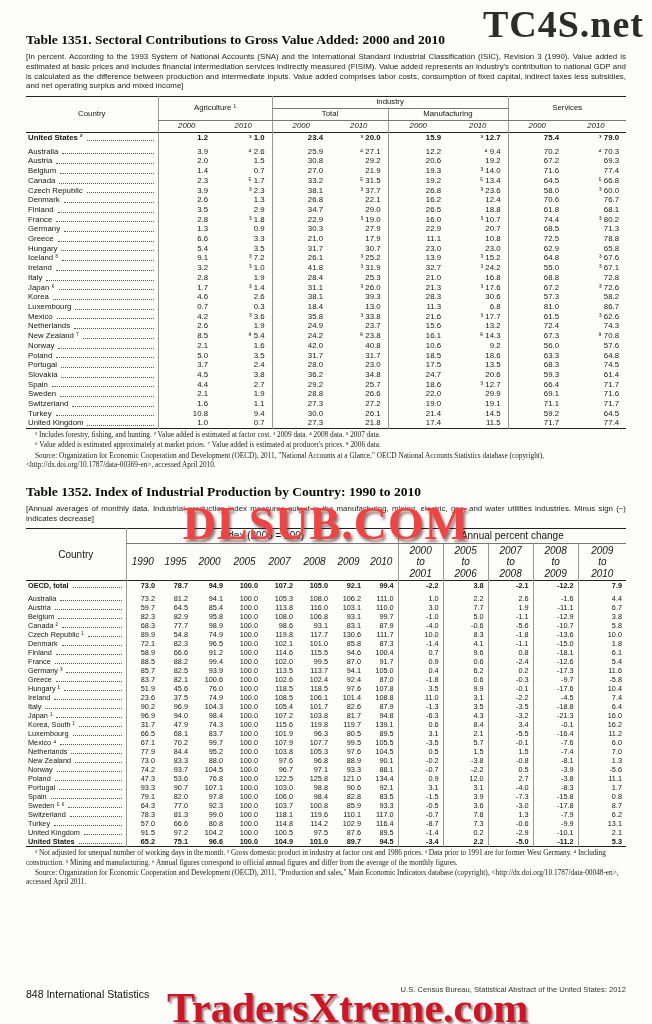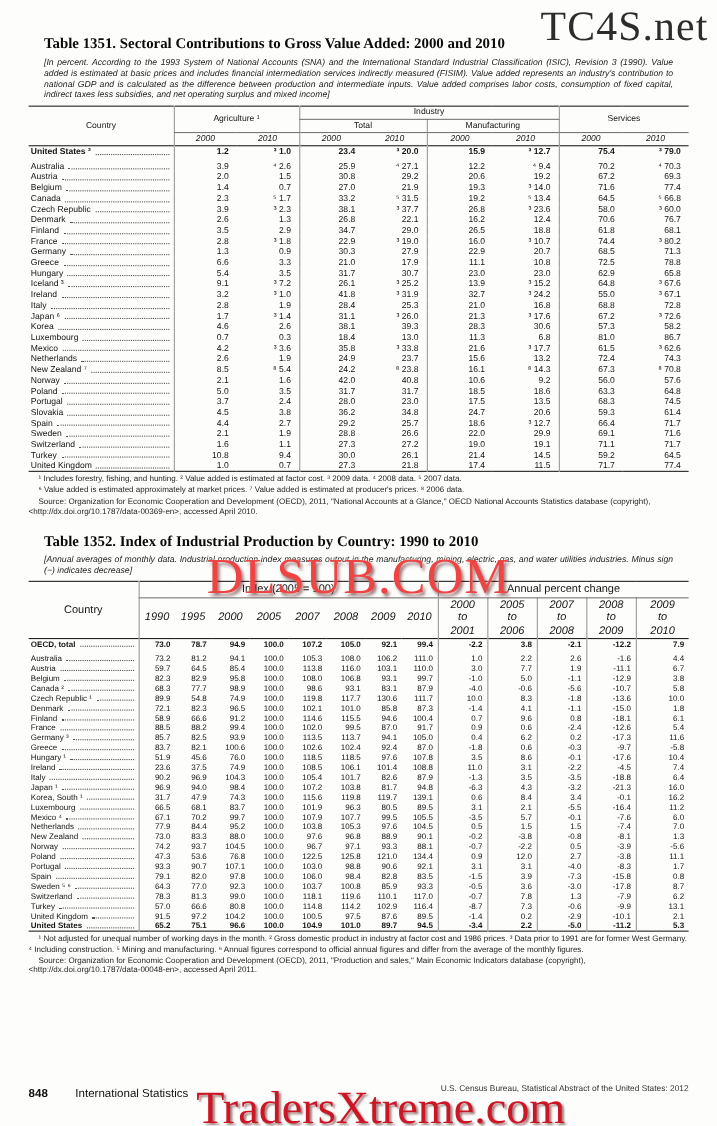--- a/index.html
+++ b/index.html
@@ -1,44 +1,44 @@
 <!DOCTYPE html>
 <html><head>
 <meta charset="utf-8">
 <style>
   html,body{margin:0;padding:0;background:#ffffff;}
   .page{position:relative;width:652px;height:1024px;background:#fdfdfb;overflow:hidden;
         box-sizing:border-box;padding:32px 26px 0;font-family:"Liberation Sans",sans-serif;color:#141414;}
-  .tbl-title{font-family:"Liberation Serif",serif;font-size:13.5px;font-weight:bold;margin:0 14px 4px;color:#0a0a0a;}
-  .headnote{font-size:7.9px;line-height:1.24;margin:0 14px 5px;text-align:justify;color:#1c1c1c;font-style:italic;}
+  .tbl-title{font-family:"Liberation Serif",serif;font-size:13.5px;font-weight:bold;margin:0 0 4px;color:#0a0a0a;}
+  .headnote{font-size:7.9px;line-height:1.24;margin:0 0 5px;text-align:justify;color:#1c1c1c;}
   table{width:100%;border-collapse:collapse;table-layout:fixed;border-top:1.4px solid #222;border-bottom:1.4px solid #222;}
   thead th{font-weight:normal;text-align:center;vertical-align:middle;padding:1px 2px;line-height:1.15;}
   #t1351{font-size:7.8px;} #t1352{font-size:7.3px;}
   #t1351 thead th{font-size:7.8px;} #t1352 thead th{font-size:10px;}
   .hd-bottom{border-bottom:1px solid #222;}
   .grp{border-bottom:0.8px solid #777;}
   .gs{border-left:0.8px solid #999;}
   .yr{white-space:pre-line;font-style:italic;}
   tbody td{padding:0 2px;vertical-align:bottom;}
   #t1351 tbody td{line-height:9.7px;height:9.7px;}
   #t1352 tbody td{line-height:9.0px;height:9.0px;}
   td.country{display:flex;align-items:flex-end;}
   .cname{white-space:nowrap;}
   .leader{flex:1;border-bottom:1.2px dotted #555;margin:0 2px 2px 4px;}
   td.num{text-align:right;padding-right:7px;}
   #t1352 td.num{padding-right:4px;}
   #t1351 tbody tr:first-child,#t1352 tbody tr:first-child,#t1352 tbody tr:last-child{font-weight:bold;}
   #t1351 tbody tr:first-child td,#t1352 tbody tr:first-child td{padding-bottom:4px;}
-  .fn{font-size:7.3px;line-height:1.26;margin:1px 0 0;text-indent:9px;color:#1c1c1c;}
+  .fn{font-size:7.3px;line-height:1.26;margin:1px 0 0;text-indent:9px;color:#1c1c1c;font-family:Liberation Serif, serif;}
   .fn:first-of-type{margin-top:3px;}
   .section2{margin-top:15px;}
   .footer{position:absolute;left:26px;bottom:24px;font-size:10.5px;color:#111;}
-  .footer .pg{font-weight:bold;margin-right:22px;}
+  .footer .pg{font-weight:normal;margin-right:0;}
   .credit{position:absolute;right:26px;bottom:30px;font-size:7.6px;color:#333;}
-  .wm{position:absolute;z-index:5;pointer-events:none;font-family:"Liberation Serif",serif;font-weight:normal;white-space:nowrap;}
+  .wm{position:absolute;z-index:5;pointer-events:none;font-family:"Liberation Serif",serif;font-weight:bold;white-space:nowrap;}
   .wm-top{top:2px;right:8px;font-size:38px;color:#1b1b1b;opacity:.92;letter-spacing:1px;}
   .wm-mid{top:497px;left:50%;transform:translateX(-50%);font-size:46px;color:#ef4444;
           text-shadow:2px 3px 3px rgba(70,0,5,.55), 0 0 2px rgba(255,255,255,.8);letter-spacing:1px;}
   .wm-bottom{bottom:-8px;left:50%;transform:translateX(-44%);font-size:42px;color:#cc1626;
           text-shadow:2px 2px 2px rgba(70,0,5,.5);letter-spacing:0;}
 </style>
 </head>
 <body>
 
 <div class="page">
@@ -782,21 +782,21 @@
             </td>
             <td class="num gs">51.9</td>
             <td class="num">45.6</td>
             <td class="num">76.0</td>
             <td class="num">100.0</td>
             <td class="num">118.5</td>
             <td class="num">118.5</td>
             <td class="num">97.6</td>
             <td class="num">107.8</td>
             <td class="num gs">3.5</td>
-            <td class="num gs">8.6</td>
+            <td class="num gs">9.9</td>
             <td class="num gs">-0.1</td>
             <td class="num gs">-17.6</td>
             <td class="num gs">10.4</td>
           </tr>
           <tr>
             <td class="country">
               <span class="cname">Ireland</span>
               <span class="leader"></span>
             </td>
             <td class="num gs">23.6</td>

